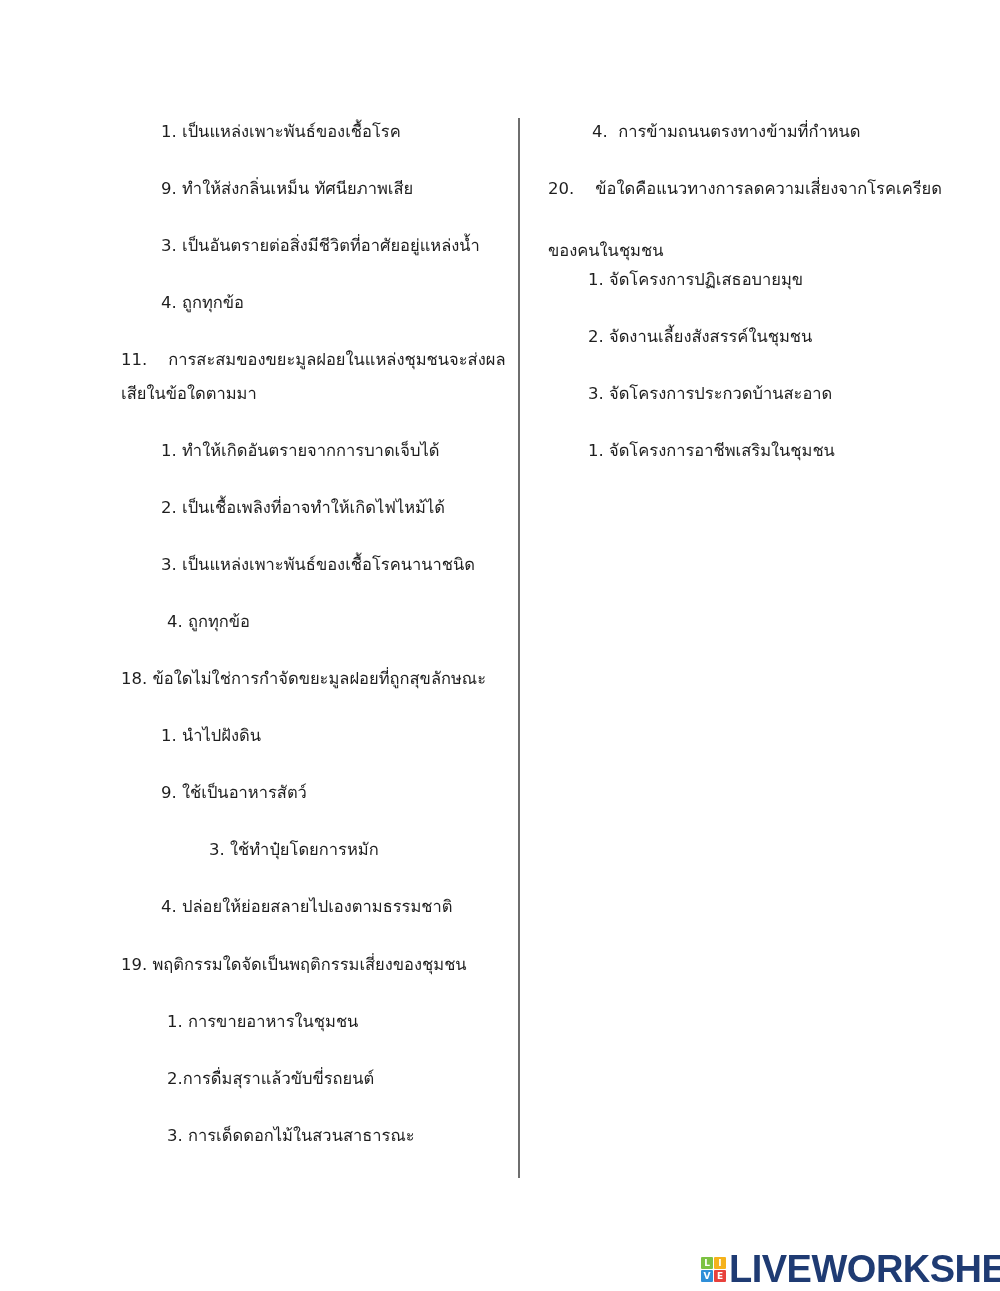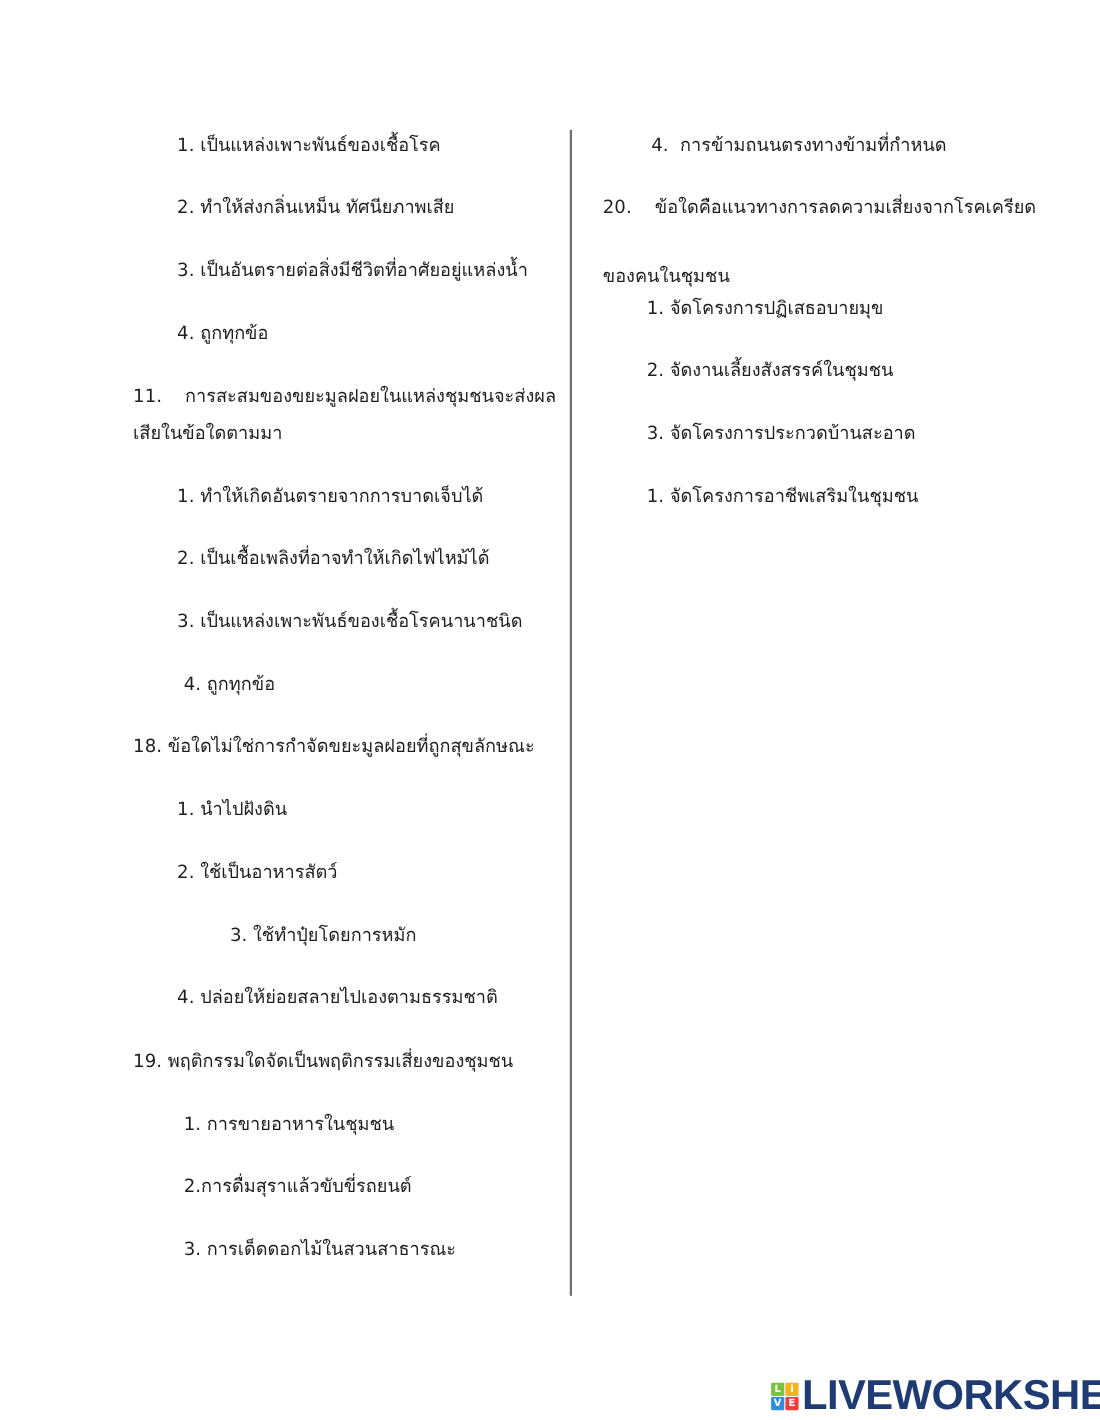--- a/index.html
+++ b/index.html
@@ -69,34 +69,34 @@
       line-height: 30px;
     }
   </style>
 </head>
 <body>
 
 <div class="page">
 
   <div>
     <div class="line" style="left:157px; top:121px;">1.  เป็นแหล่งเพาะพันธ์ของเชื้อโรค</div>
-    <div class="line" style="left:157px; top:178px;">2.  ทำให้ส่งกลิ่นเหม็น ทัศนียภาพเสีย</div>
+    <div class="line" style="left:157px; top:178px;">9.  ทำให้ส่งกลิ่นเหม็น ทัศนียภาพเสีย</div>
     <div class="line" style="left:157px; top:235px;">3.  เป็นอันตรายต่อสิ่งมีชีวิตที่อาศัยอยู่แหล่งน้ำ</div>
     <div class="line" style="left:157px; top:292px;">4. ถูกทุกข้อ</div>
 
     <div class="line" style="left:117px; top:349px; white-space:pre;">11.    การสะสมของขยะมูลฝอยในแหล่งชุมชนจะส่งผล</div>
     <div class="line" style="left:117px; top:383px;">เสียในข้อใดตามมา</div>
     <div class="line" style="left:157px; top:440px;">1.  ทำให้เกิดอันตรายจากการบาดเจ็บได้</div>
     <div class="line" style="left:157px; top:497px;">2.  เป็นเชื้อเพลิงที่อาจทำให้เกิดไฟไหม้ได้</div>
     <div class="line" style="left:157px; top:554px;">3.  เป็นแหล่งเพาะพันธ์ของเชื้อโรคนานาชนิด</div>
     <div class="line" style="left:163px; top:611px;">4.  ถูกทุกข้อ</div>
 
     <div class="line" style="left:117px; top:668px;">18. ข้อใดไม่ใช่การกำจัดขยะมูลฝอยที่ถูกสุขลักษณะ</div>
     <div class="line" style="left:157px; top:725px;">1.  นำไปฝังดิน</div>
-    <div class="line" style="left:157px; top:782px;">2. ใช้เป็นอาหารสัตว์</div>
+    <div class="line" style="left:157px; top:782px;">9. ใช้เป็นอาหารสัตว์</div>
     <div class="line" style="left:157px; top:839px;margin-left:48px;">3.  ใช้ทำปุ๋ยโดยการหมัก</div>
     <div class="line" style="left:157px; top:896px;">4.  ปล่อยให้ย่อยสลายไปเองตามธรรมชาติ</div>
 
     <div class="line" style="left:117px; top:954px;">19. พฤติกรรมใดจัดเป็นพฤติกรรมเสี่ยงของชุมชน</div>
     <div class="line" style="left:163px; top:1011px;">1.  การขายอาหารในชุมชน</div>
     <div class="line" style="left:163px; top:1068px;">2.การดื่มสุราแล้วขับขี่รถยนต์</div>
     <div class="line" style="left:163px; top:1125px;">3.  การเด็ดดอกไม้ในสวนสาธารณะ</div>
   </div>
 
   <div class="divider"></div>

